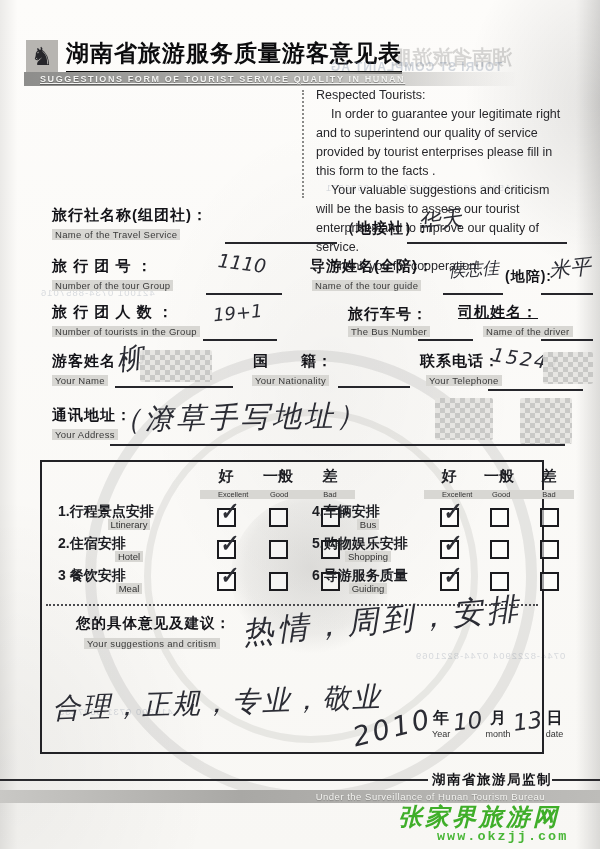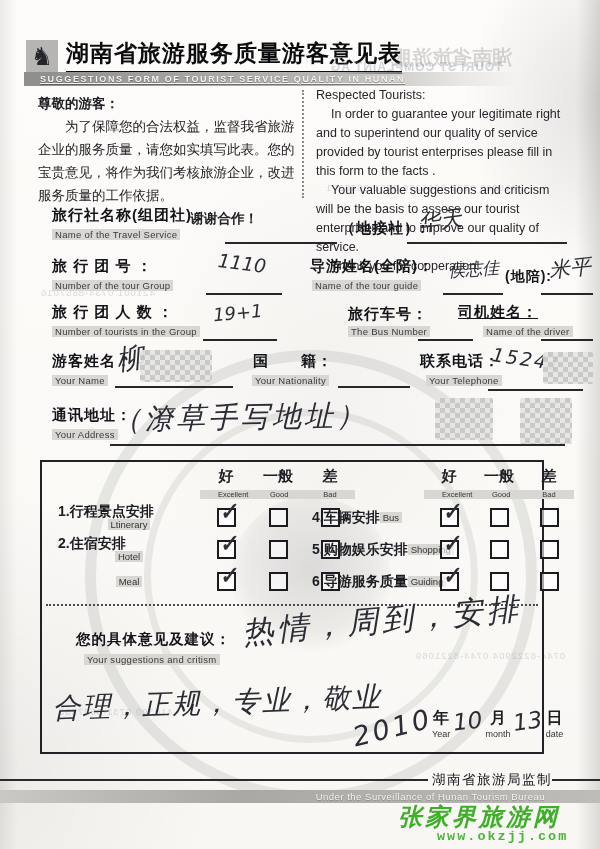--- a/index.html
+++ b/index.html
@@ -47,30 +47,30 @@
   .rtable{position:absolute;top:6px;}
   .rhead{display:flex;}
   .rrow{display:flex;align-items:center;height:32px;}
   .rspacer-l{width:142px;}
   .rspacer-r{width:112px;}
   .rhcell{width:52px;text-align:center;}
   .rhcell-r{width:50px;text-align:center;}
   .rh-cn{font-size:15px;font-weight:bold;display:block;line-height:15px;}
   .rh-en{font-size:7.5px;color:#333;background:#d8d7d3;display:inline-block;padding:0 18px;line-height:9px;}
   .rlabel-l{width:142px;display:flex;flex-direction:column;}
-  .rlabel-r{width:112px;display:flex;flex-direction:row;}
+  .rlabel-r{width:112px;display:flex;flex-direction:column;}
   .r-cn{font-size:14px;font-weight:bold;white-space:nowrap;line-height:15px;}
   .r-en{font-size:9.5px;color:#333;background:#d8d7d3;align-self:center;padding:0 3px;line-height:11px;}
   .cbcell{width:52px;display:flex;justify-content:center;}
   .cbcell-r{width:50px;display:flex;justify-content:center;}
   .cb{width:15px;height:15px;border:2px solid #1b1b1f;background:rgba(255,255,255,.6);position:relative;overflow:visible;}
   .cb .mark{position:absolute;top:-11px;left:0px;font-size:22px;font-weight:bold;color:#2e2f36;transform:rotate(-8deg);font-style:italic;}
   
   .foot-line{position:absolute;border-top:2px solid #2a2a2e;height:0;}
-  .sup-cn{font-size:13.5px;font-weight:normal;letter-spacing:1.5px;white-space:nowrap;color:#141418;}
+  .sup-cn{font-size:13.5px;font-weight:bold;letter-spacing:1.5px;white-space:nowrap;color:#141418;}
   .gray-band{position:absolute;left:0;top:790px;width:600px;height:13px;
     background:linear-gradient(90deg,#c9c8c5,#a9a8a5 40%,#bdbcb9);
     text-align:right;font-size:9.5px;line-height:13px;color:#f4f4f1;padding-right:55px;box-sizing:border-box;
     text-shadow:0 1px 1px rgba(0,0,0,.25);letter-spacing:.5px;}
   .site-name{font-family:"Liberation Serif",serif;font-weight:bold;font-style:italic;font-size:24px;color:#3fae29;letter-spacing:3px;white-space:nowrap;}
   .site-url{font-family:Liberation Mono, monospace;font-weight:bold;font-size:13.5px;color:#49b637;letter-spacing:2px;white-space:nowrap;}
 </style>
 </head>
 <body>
 
@@ -82,25 +82,20 @@
   <div class="bleed" style="left:40px;top:287px;">421001 0734-8857016</div>
   <div class="bleed" style="left:415px;top:650px;">0744-8222904 0744-8221069</div>
   <div class="bleed" style="left:58px;top:706px;">410300 0731-5627133</div>
 
   <div class="abs logo" style="left:26px;top:40px;">♞</div>
   <div class="abs title" style="left:66px;top:38px;">湖南省旅游服务质量游客意见表</div>
   <div class="abs" style="left:392px;top:44px;transform:scaleX(-1);opacity:.15;font-size:20px;font-weight:900;white-space:nowrap;color:#000;">湖南省旅游服</div>
   <div class="abs banner" style="left:24px;top:72px;width:545px;">SUGGESTIONS FORM OF TOURIST SERVICE QUALITY IN HUNAN</div>
   <div class="abs" style="left:330px;top:60px;transform:scaleX(-1);opacity:.30;font-size:12px;font-weight:bold;color:#6c7e99;letter-spacing:1px;white-space:nowrap;">TOURI ST COMPLAINT AG</div>
 
-  <div class="abs intro-cn" style="left:38px;top:92px;">
-    <div class="sal">尊敬的游客：</div>
-    <div class="body">为了保障您的合法权益，监督我省旅游企业的服务质量，请您如实填写此表。您的宝贵意见，将作为我们考核旅游企业，改进服务质量的工作依据。</div>
-    <div class="close">谢谢合作！</div>
-  </div>
   <div class="abs dotted-v" style="left:302px;top:90px;height:108px;"></div>
   <div class="abs intro-en" style="left:316px;top:86px;">
     <p class="sal">Respected Tourists:</p>
     <p>In order to guarantee your legitimate right and to superintend our quality of service provided by tourist enterprises please fill in this form to the facts .</p>
     <p>Your valuable suggestions and criticism will be the basis to assess our tourist enterprises and to improve our quality of service.</p>
     <p>Thank you for cooperation!</p>
   </div>
 
   <div class="abs cn-b" style="left:52px;top:206px;">旅行社名称(组团社)：</div>
   <div class="abs en-s" style="left:52px;top:229px;">Name of the Travel Service</div>
@@ -209,20 +204,21 @@
             </div>
           </div>
         <div class="cbcell">
             <div class="cb">
               <span class="mark"></span>
             </div>
           </div>
       </div>
       <div class="rrow">
         <div class="rlabel-l">
+            <span class="r-cn">3 餐饮安排</span>
             <span class="r-en">Meal</span>
           </div>
         <div class="cbcell">
             <div class="cb">
               <span class="mark">✓</span>
             </div>
           </div>
         <div class="cbcell">
             <div class="cb">
               <span class="mark"></span>
@@ -311,21 +307,21 @@
           </div>
         <div class="cbcell-r">
             <div class="cb">
               <span class="mark"></span>
             </div>
           </div>
       </div>
     </div>
 
     <div class="abs" style="left:34px;top:152px;">
-      <div class="cn-b" style="font-size:14.5px;margin-top:16px;">您的具体意见及建议：</div>
+      <div class="cn-b" style="font-size:14.5px;">您的具体意见及建议：</div>
       <div class="en-s" style="margin-left:8px;">Your suggestions and critism</div>
     </div>
   </div>
 
   <div class="abs hand" style="left:242px;top:600px;font-size:31px;transform:rotate(-5deg);letter-spacing:4px;">热情，周到，安排</div>
   <div class="abs hand" style="left:52px;top:684px;font-size:28px;transform:rotate(-2deg);letter-spacing:2px;">合理，正规，专业，敬业</div>
 
   <div class="abs hand" style="left:352px;top:712px;font-size:27px;transform:rotate(-14deg);letter-spacing:3px;">2010</div>
   <div class="abs" style="left:432px;top:708px;display:flex;align-items:flex-start;gap:3px;">
     <span style="display:inline-flex;flex-direction:column;align-items:center;">

